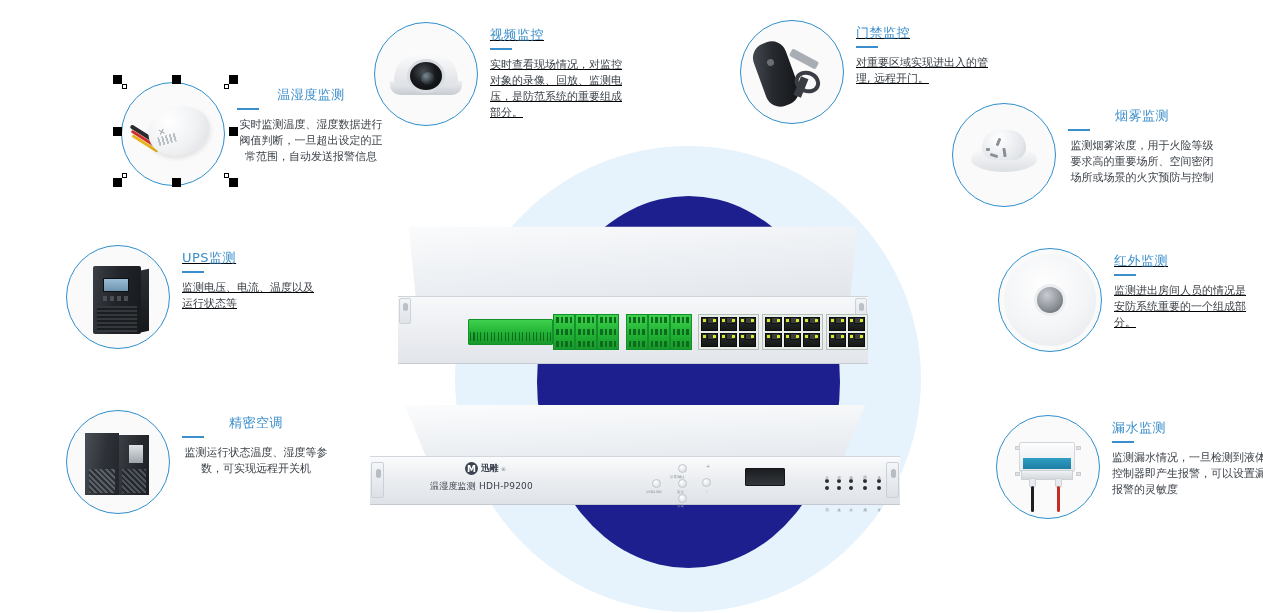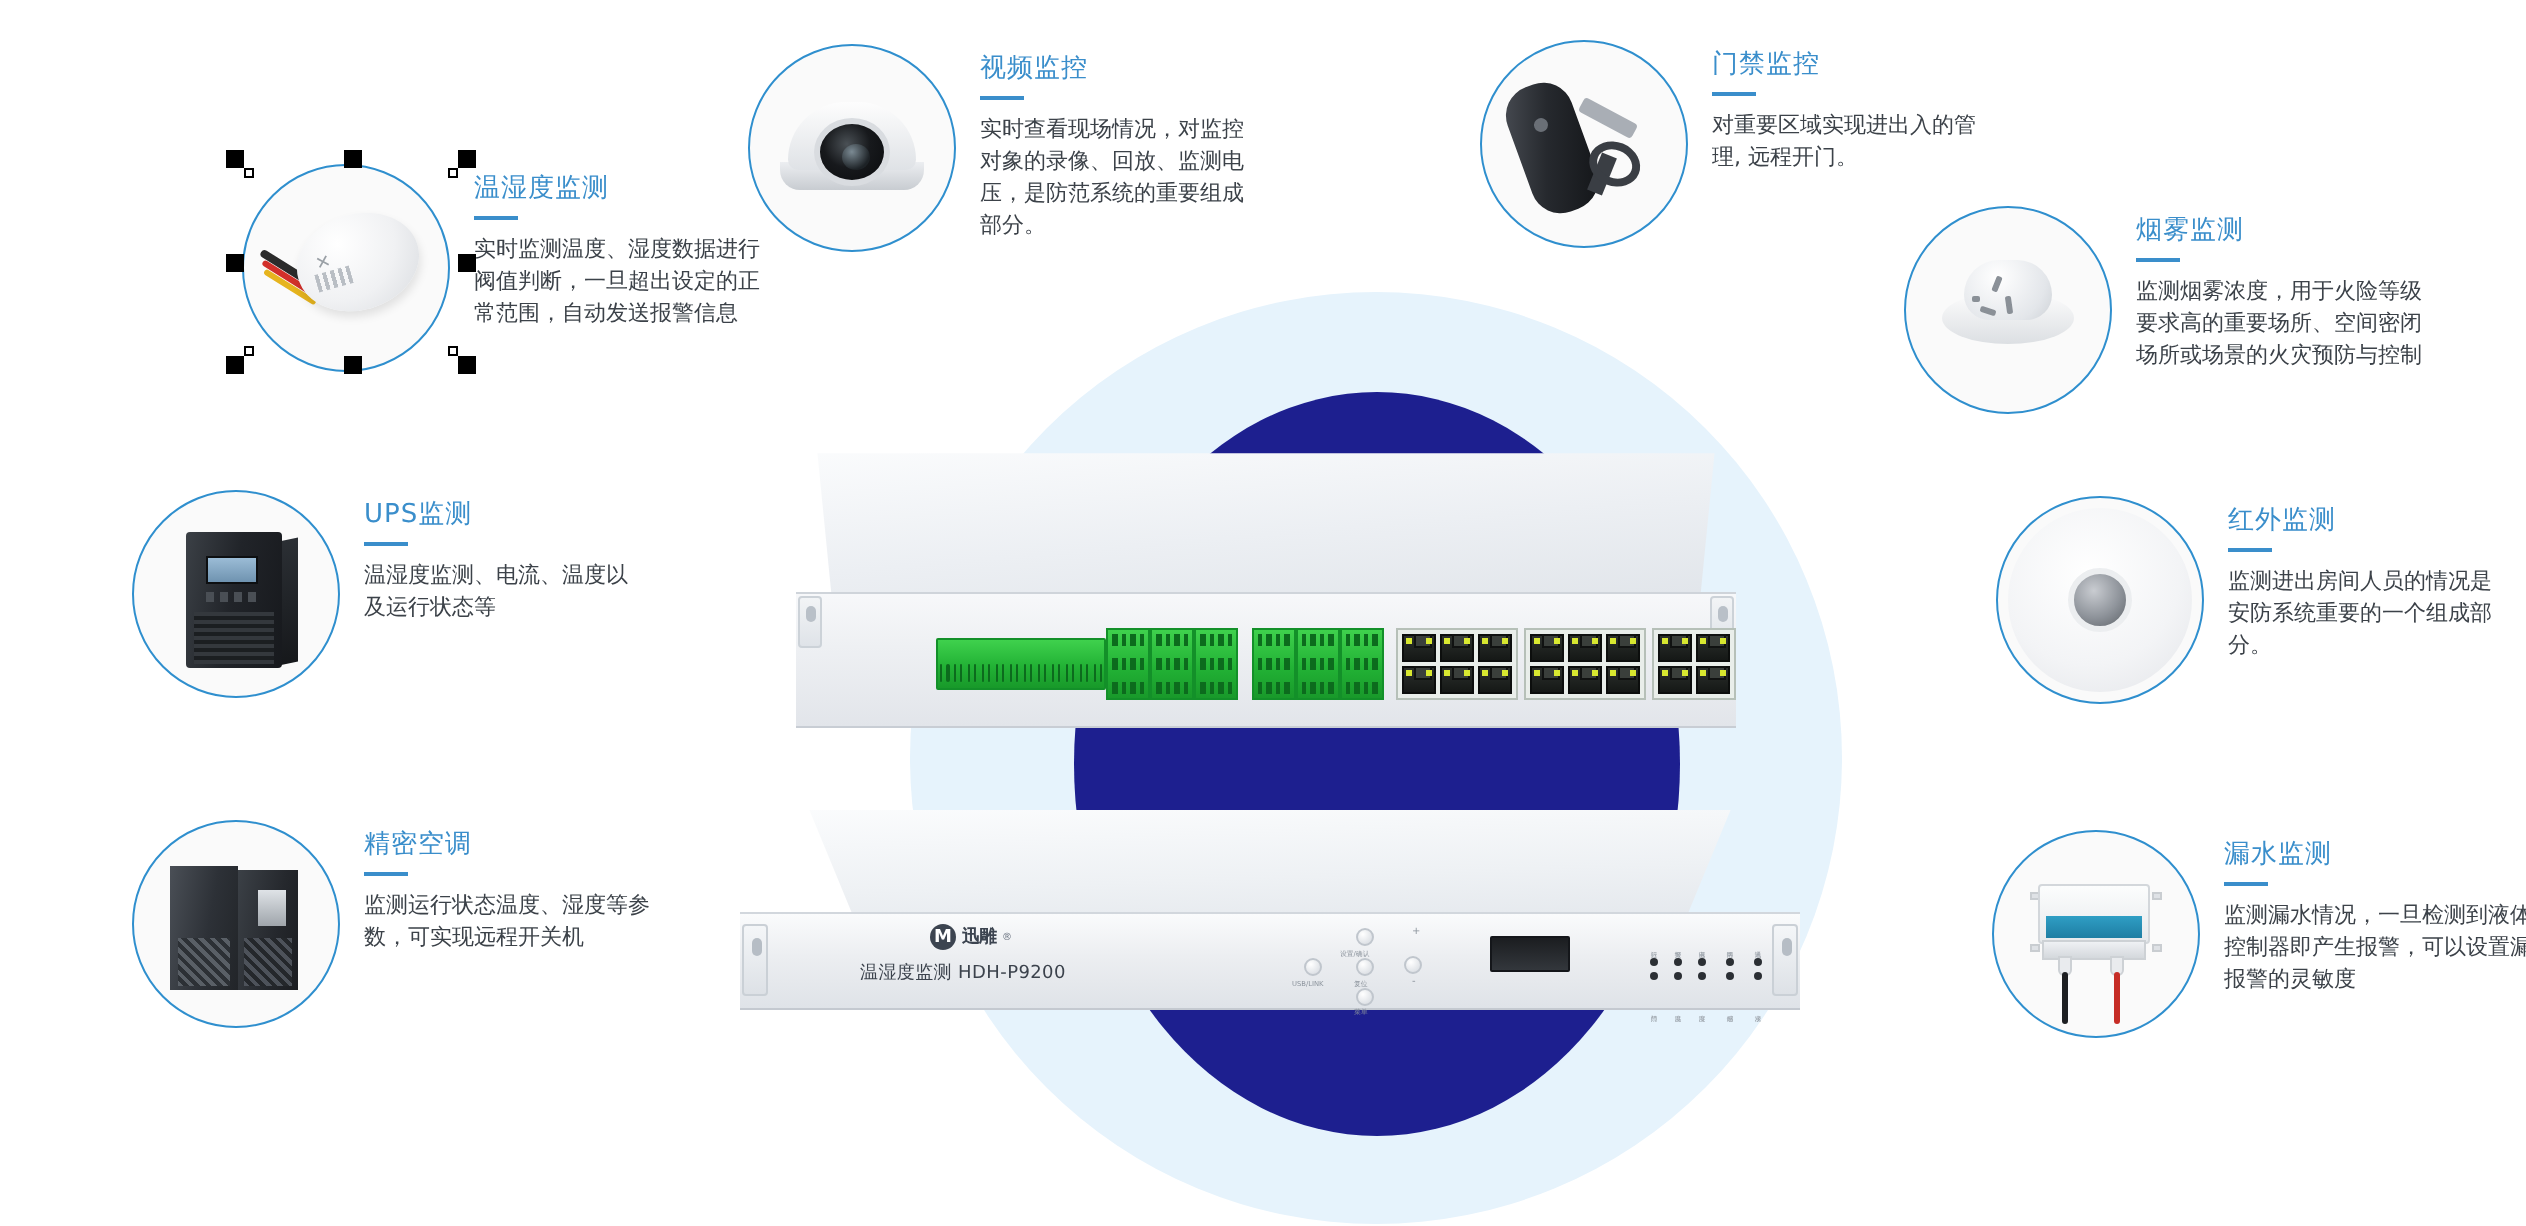--- a/index.html
+++ b/index.html
@@ -225,22 +225,22 @@
   }
   .feat-rule {
     width: 22px; height: 2px; background: #3a8ecb;
     margin: 6px 0 7px 0;
   }
   .feat-desc {
     font-size: 11px;
     color: #3c4249;
     line-height: 1.45;
   }
-  .w150 { width: 150px; }
-  .w160 { width: 160px; }
+  .w150 { width: 150px; text-decoration: underline; }
+  .w160 { width: 160px; text-align: center; }
   .w175 { width: 178px; }
 
   
   .ill { position: relative; width: 100%; height: 100%; }
 
   
   .cam-dome {
     position: absolute; left: 50%; top: 28px; transform: translateX(-50%);
     width: 64px; height: 34px;
     background: linear-gradient(180deg,#fdfdfd,#dfe2e6);
@@ -876,21 +876,21 @@
         <div class="ups-side"></div>
         <div class="ups-box"></div>
         <div class="ups-lcd"></div>
         <div class="ups-btns"></div>
         <div class="ups-grill"></div>
       </div>
     </div>
     <div class="feat-body w150">
       <div class="feat-title">UPS监测</div>
       <div class="feat-rule"></div>
-      <div class="feat-desc">温湿度监测、电流、温度以及运行状态等</div>
+      <div class="feat-desc">监测电压、电流、温度以及运行状态等</div>
     </div>
   </div>
 
   <div class="feature" style="left:66px; top:410px;">
     <div class="feat-circle">
       <div class="ill">
         <div class="ac-left"></div>
         <div class="ac-right"></div>
         <div class="ac-panel"></div>
         <div class="ac-vent-l"></div>

